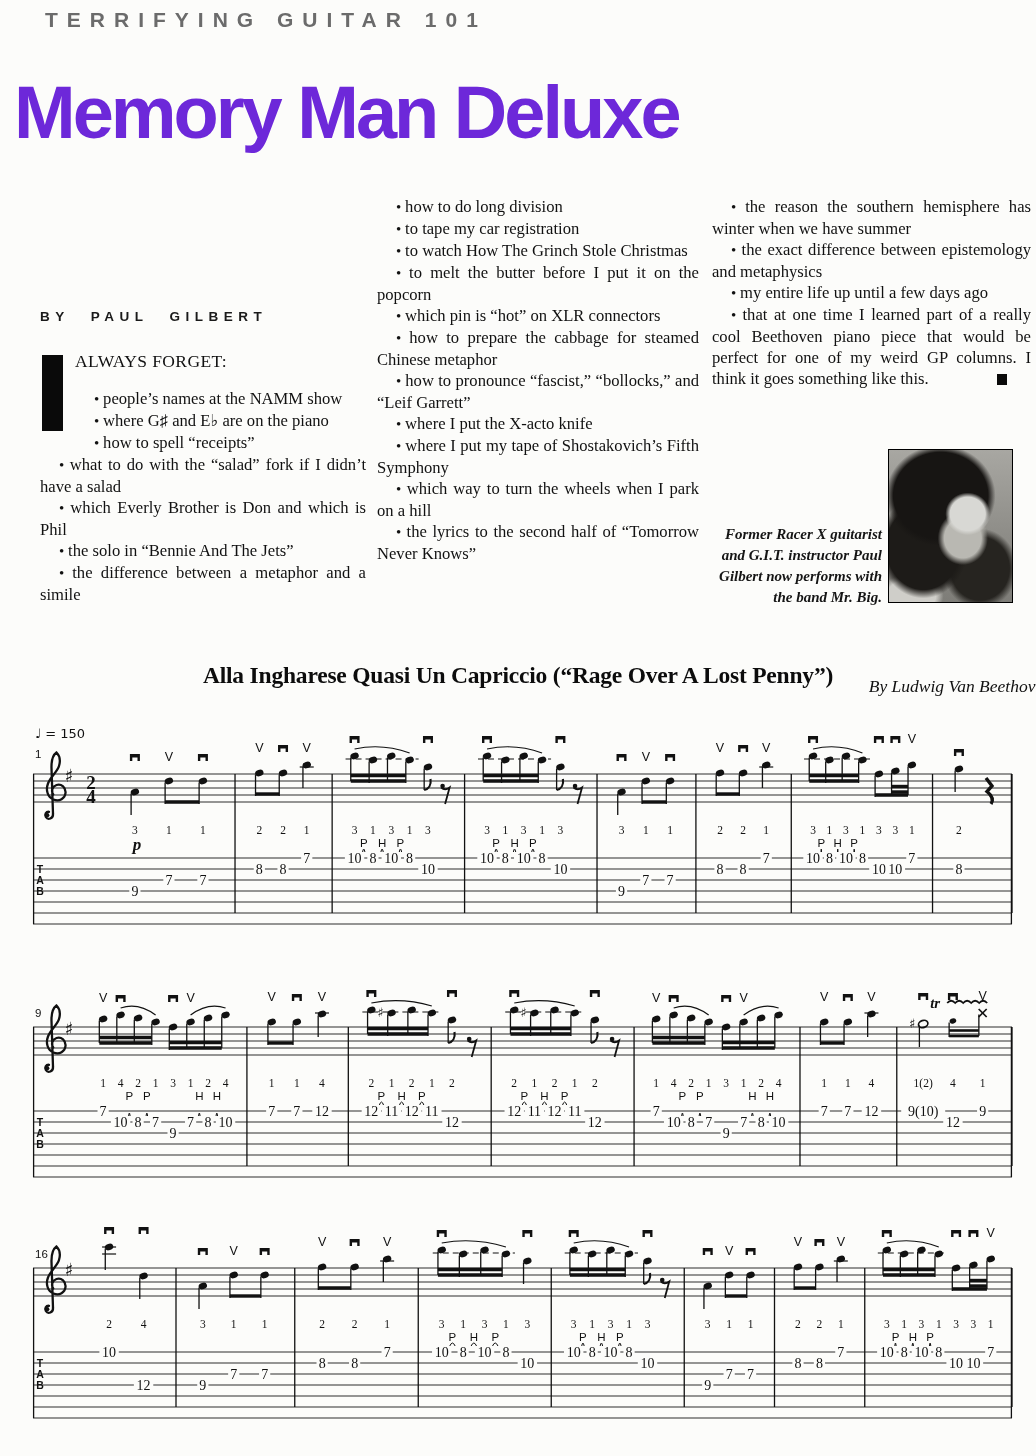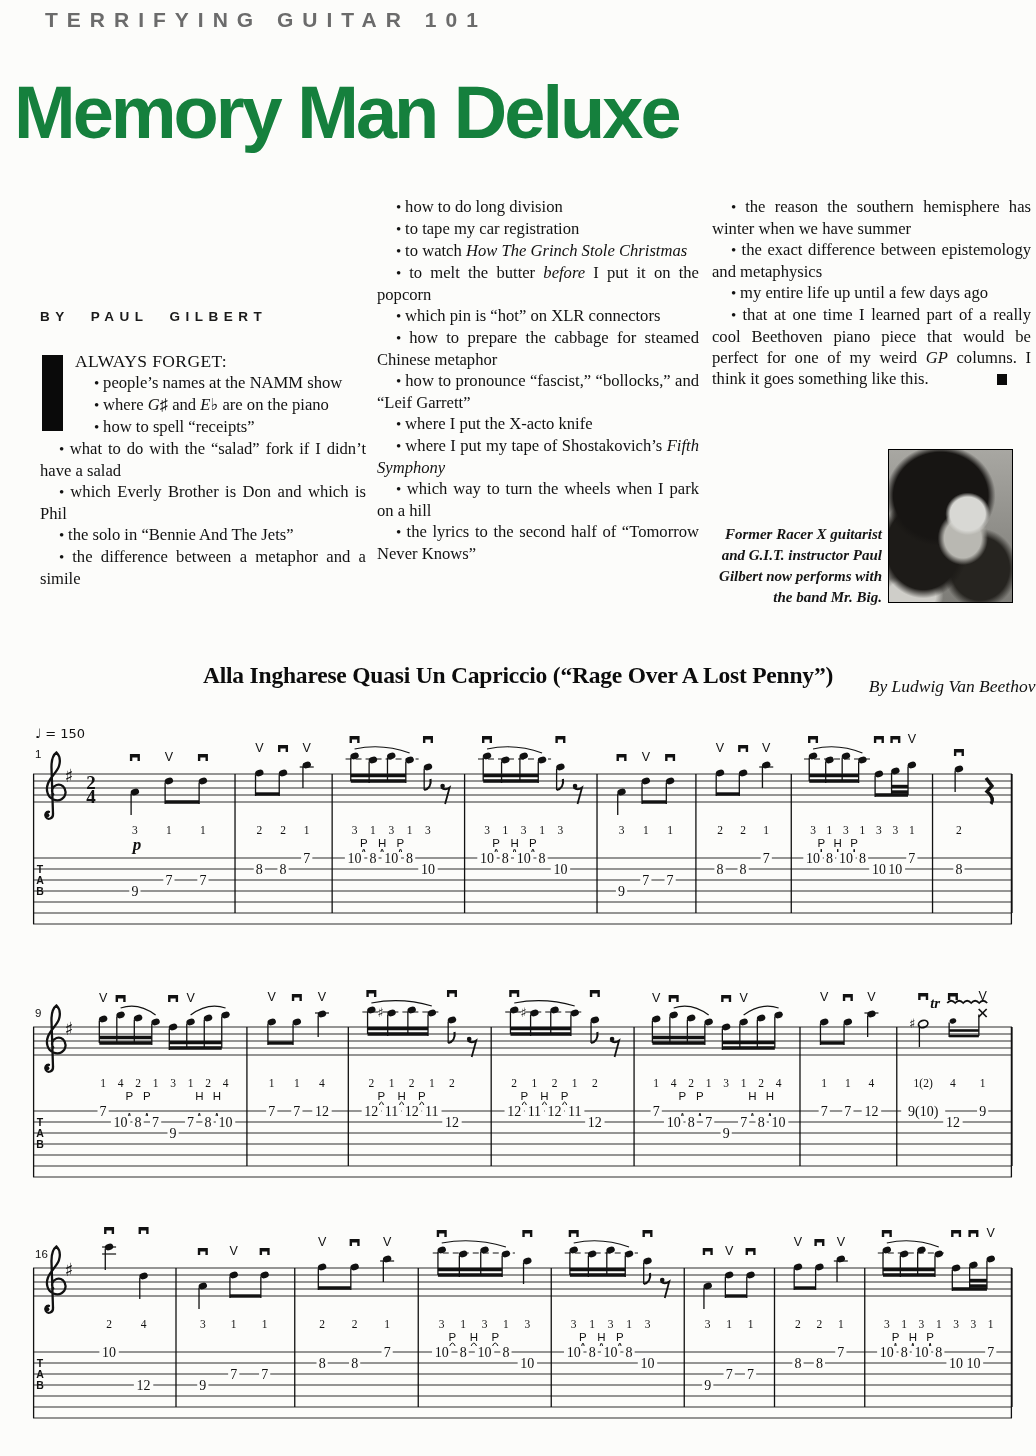--- a/index.html
+++ b/index.html
@@ -8,37 +8,37 @@
     background:#fcfcfa;color:#111;
     font-family:"Liberation Serif","DejaVu Serif",serif;
   }
   .abs{position:absolute;}
   .kicker{
     left:45px;top:8px;font-family:"Liberation Sans","DejaVu Sans",sans-serif;
     font-weight:bold;font-size:21px;letter-spacing:9px;color:#6b6b6b;
   }
   .main-title{
     left:14px;top:70px;font-family:"Liberation Sans","DejaVu Sans",sans-serif;
-    font-weight:bold;font-size:74px;letter-spacing:-3px;color:#15803d;white-space:nowrap;
+    font-weight:bold;font-size:74px;letter-spacing:-3px;color:#6d28d9;white-space:nowrap;
   }
   .col{width:322px;font-size:16.6px;line-height:21px;text-align:justify;}
   .col1{left:40px;top:306px;width:326px;}
   .col2{left:377px;top:196px;}
   .col3{left:712px;top:196px;width:319px;}
   .byline{
     margin:0 0 24px 0;font-family:"Liberation Sans","DejaVu Sans",sans-serif;
     font-weight:bold;font-size:13.5px;letter-spacing:5.5px;word-spacing:12px;color:#1a1a1a;
   }
   .dropcap{
     float:left;width:21px;height:76px;background:#0a0a0a;margin:4px 12px 2px 2px;
   }
-  .lead-line{margin:0;font-size:17.5px;letter-spacing:.4px;}
+  .lead-line{margin:16px;font-size:17.5px;letter-spacing:.4px;}
   .bullet{margin:0;text-indent:1.15em;}
   .bullet .dot{font-size:15px;}
-  .seg-i{font-style:italic;margin-top:23px;}
+  .seg-i{margin-top:23px;}
   .endmark{
     display:inline-block;width:10px;height:11px;background:#0a0a0a;
     margin-left:68px;vertical-align:-1px;
   }
   .photo{
     left:888px;top:449px;width:123px;height:152px;border:1.5px solid #000;
     background:
       radial-gradient(ellipse 26% 20% at 64% 42%, #d8d8d4 0 55%, rgba(216,216,212,0) 70%),
       radial-gradient(ellipse 30% 26% at 60% 58%, #b9b8b2 0 50%, rgba(185,184,178,0) 68%),
       radial-gradient(ellipse 62% 46% at 42% 30%, #171513 0 62%, rgba(23,21,19,0) 72%),

